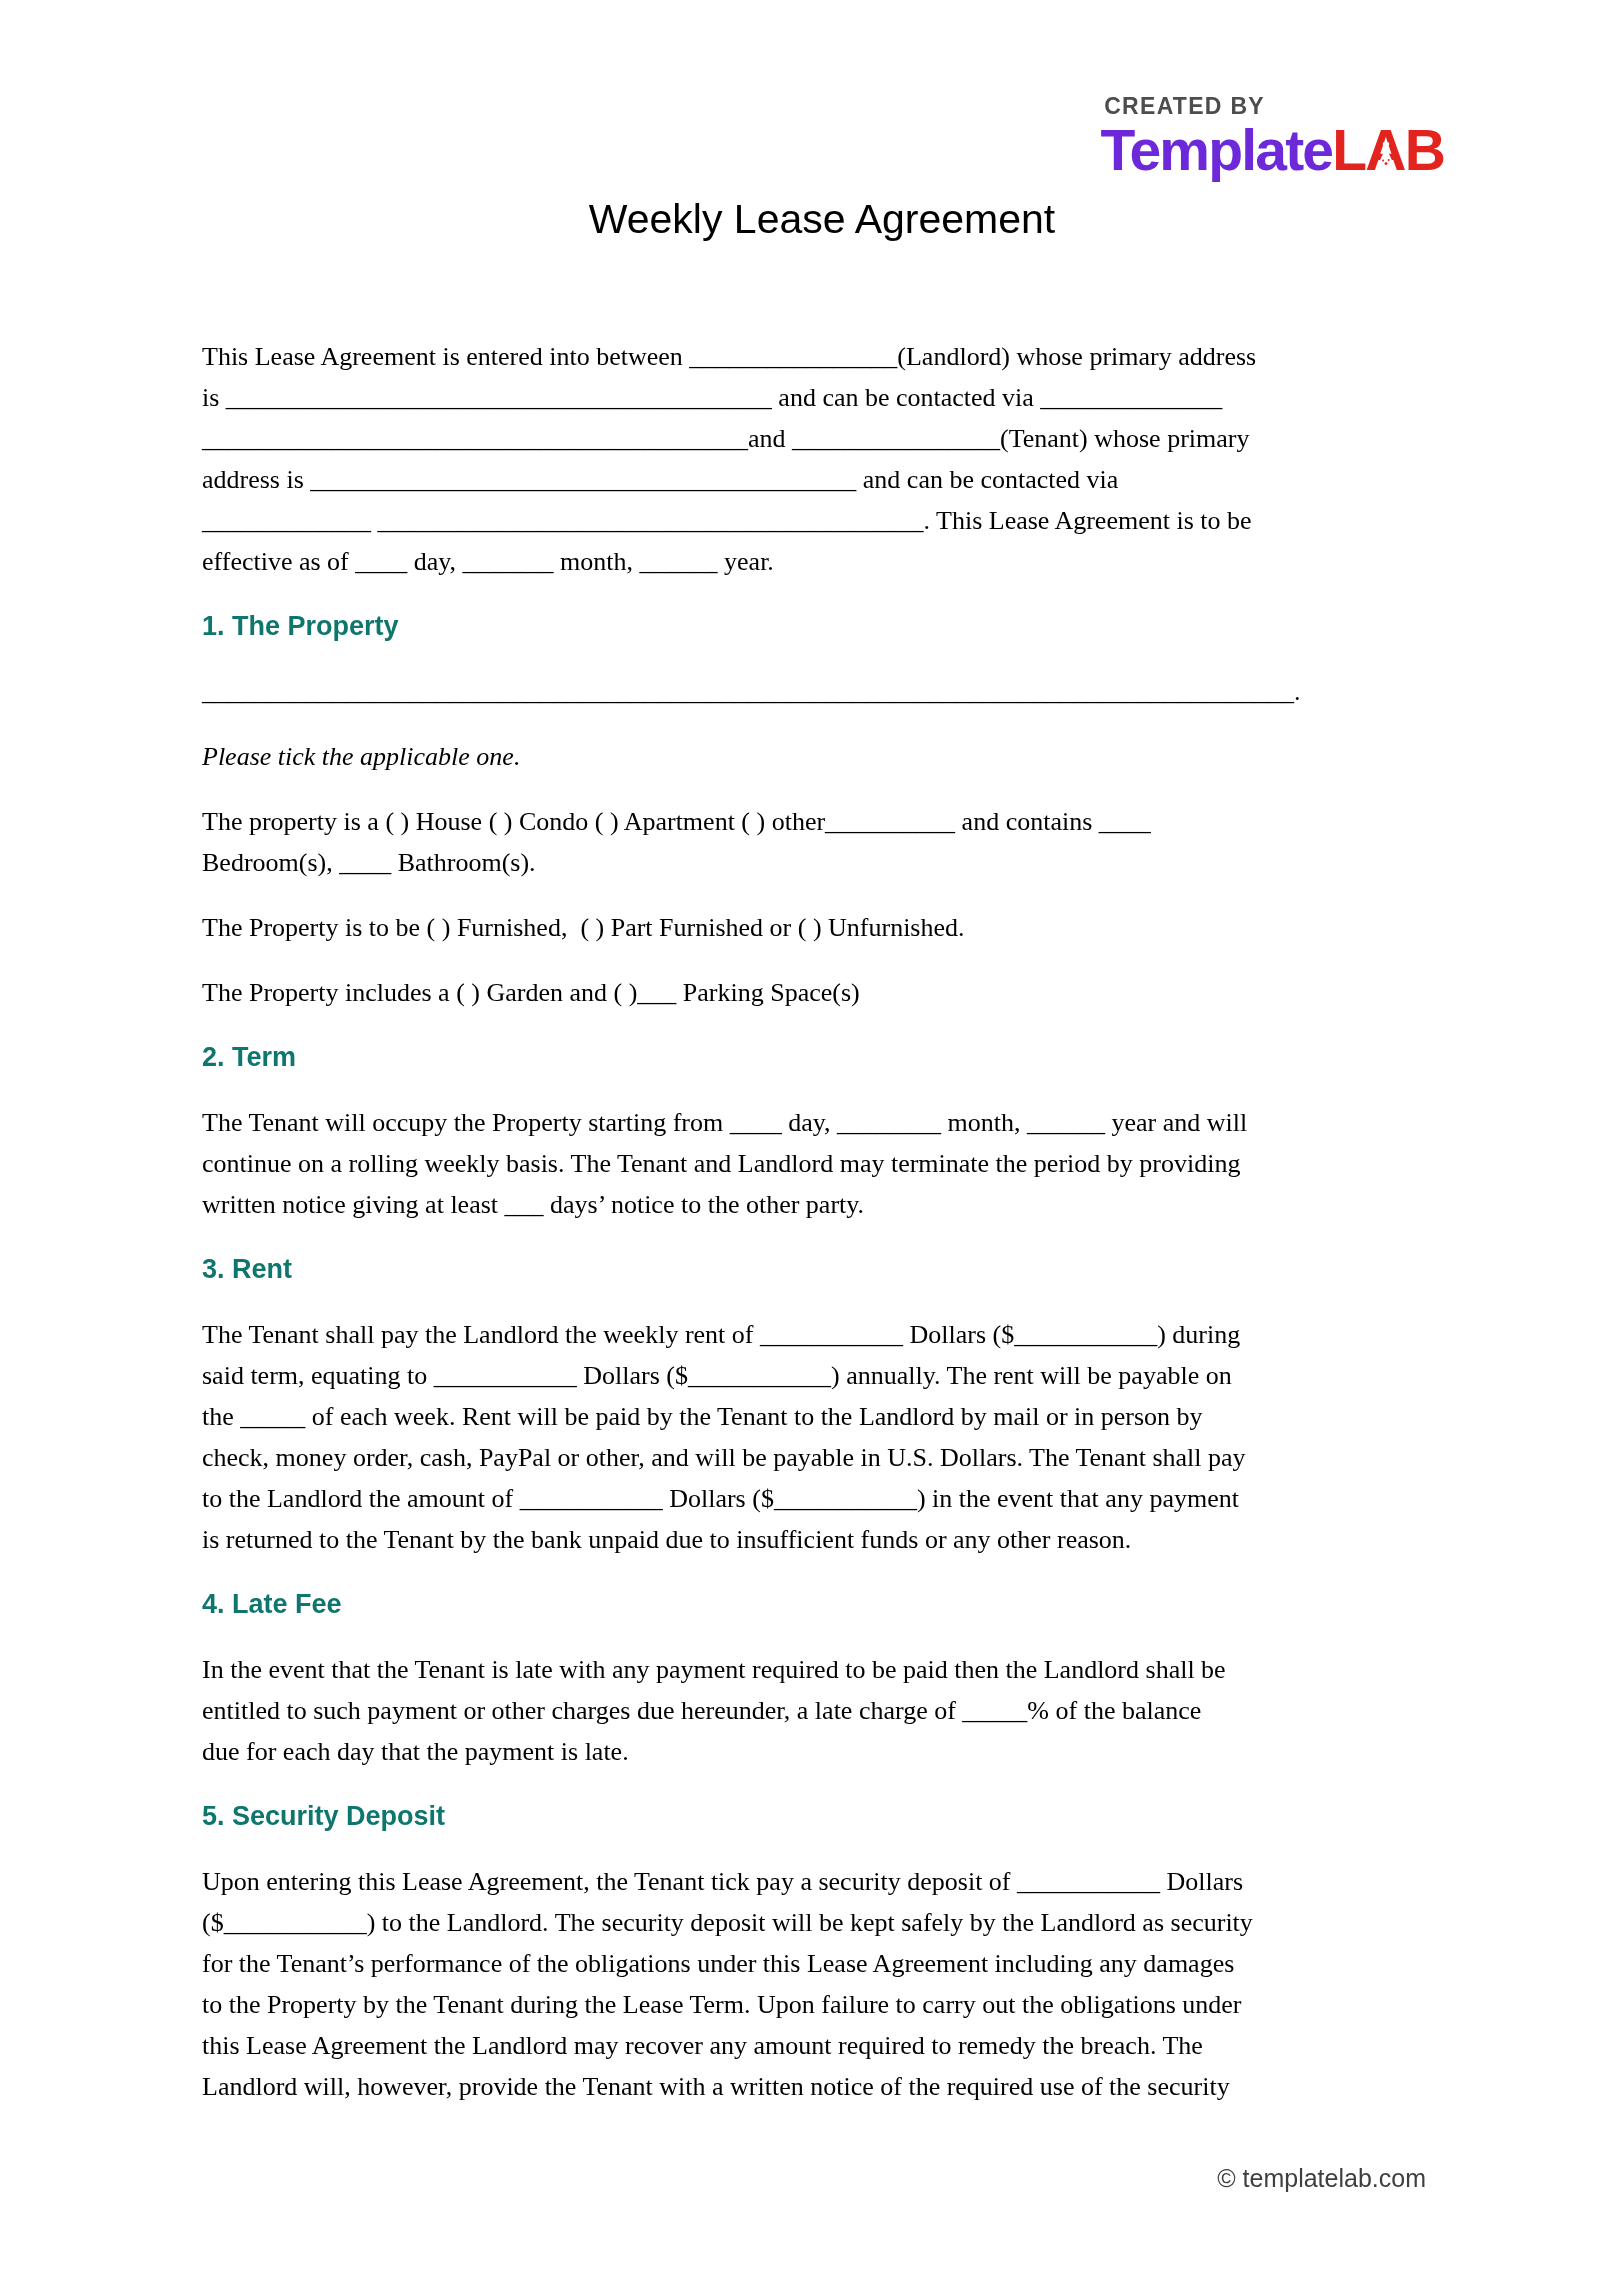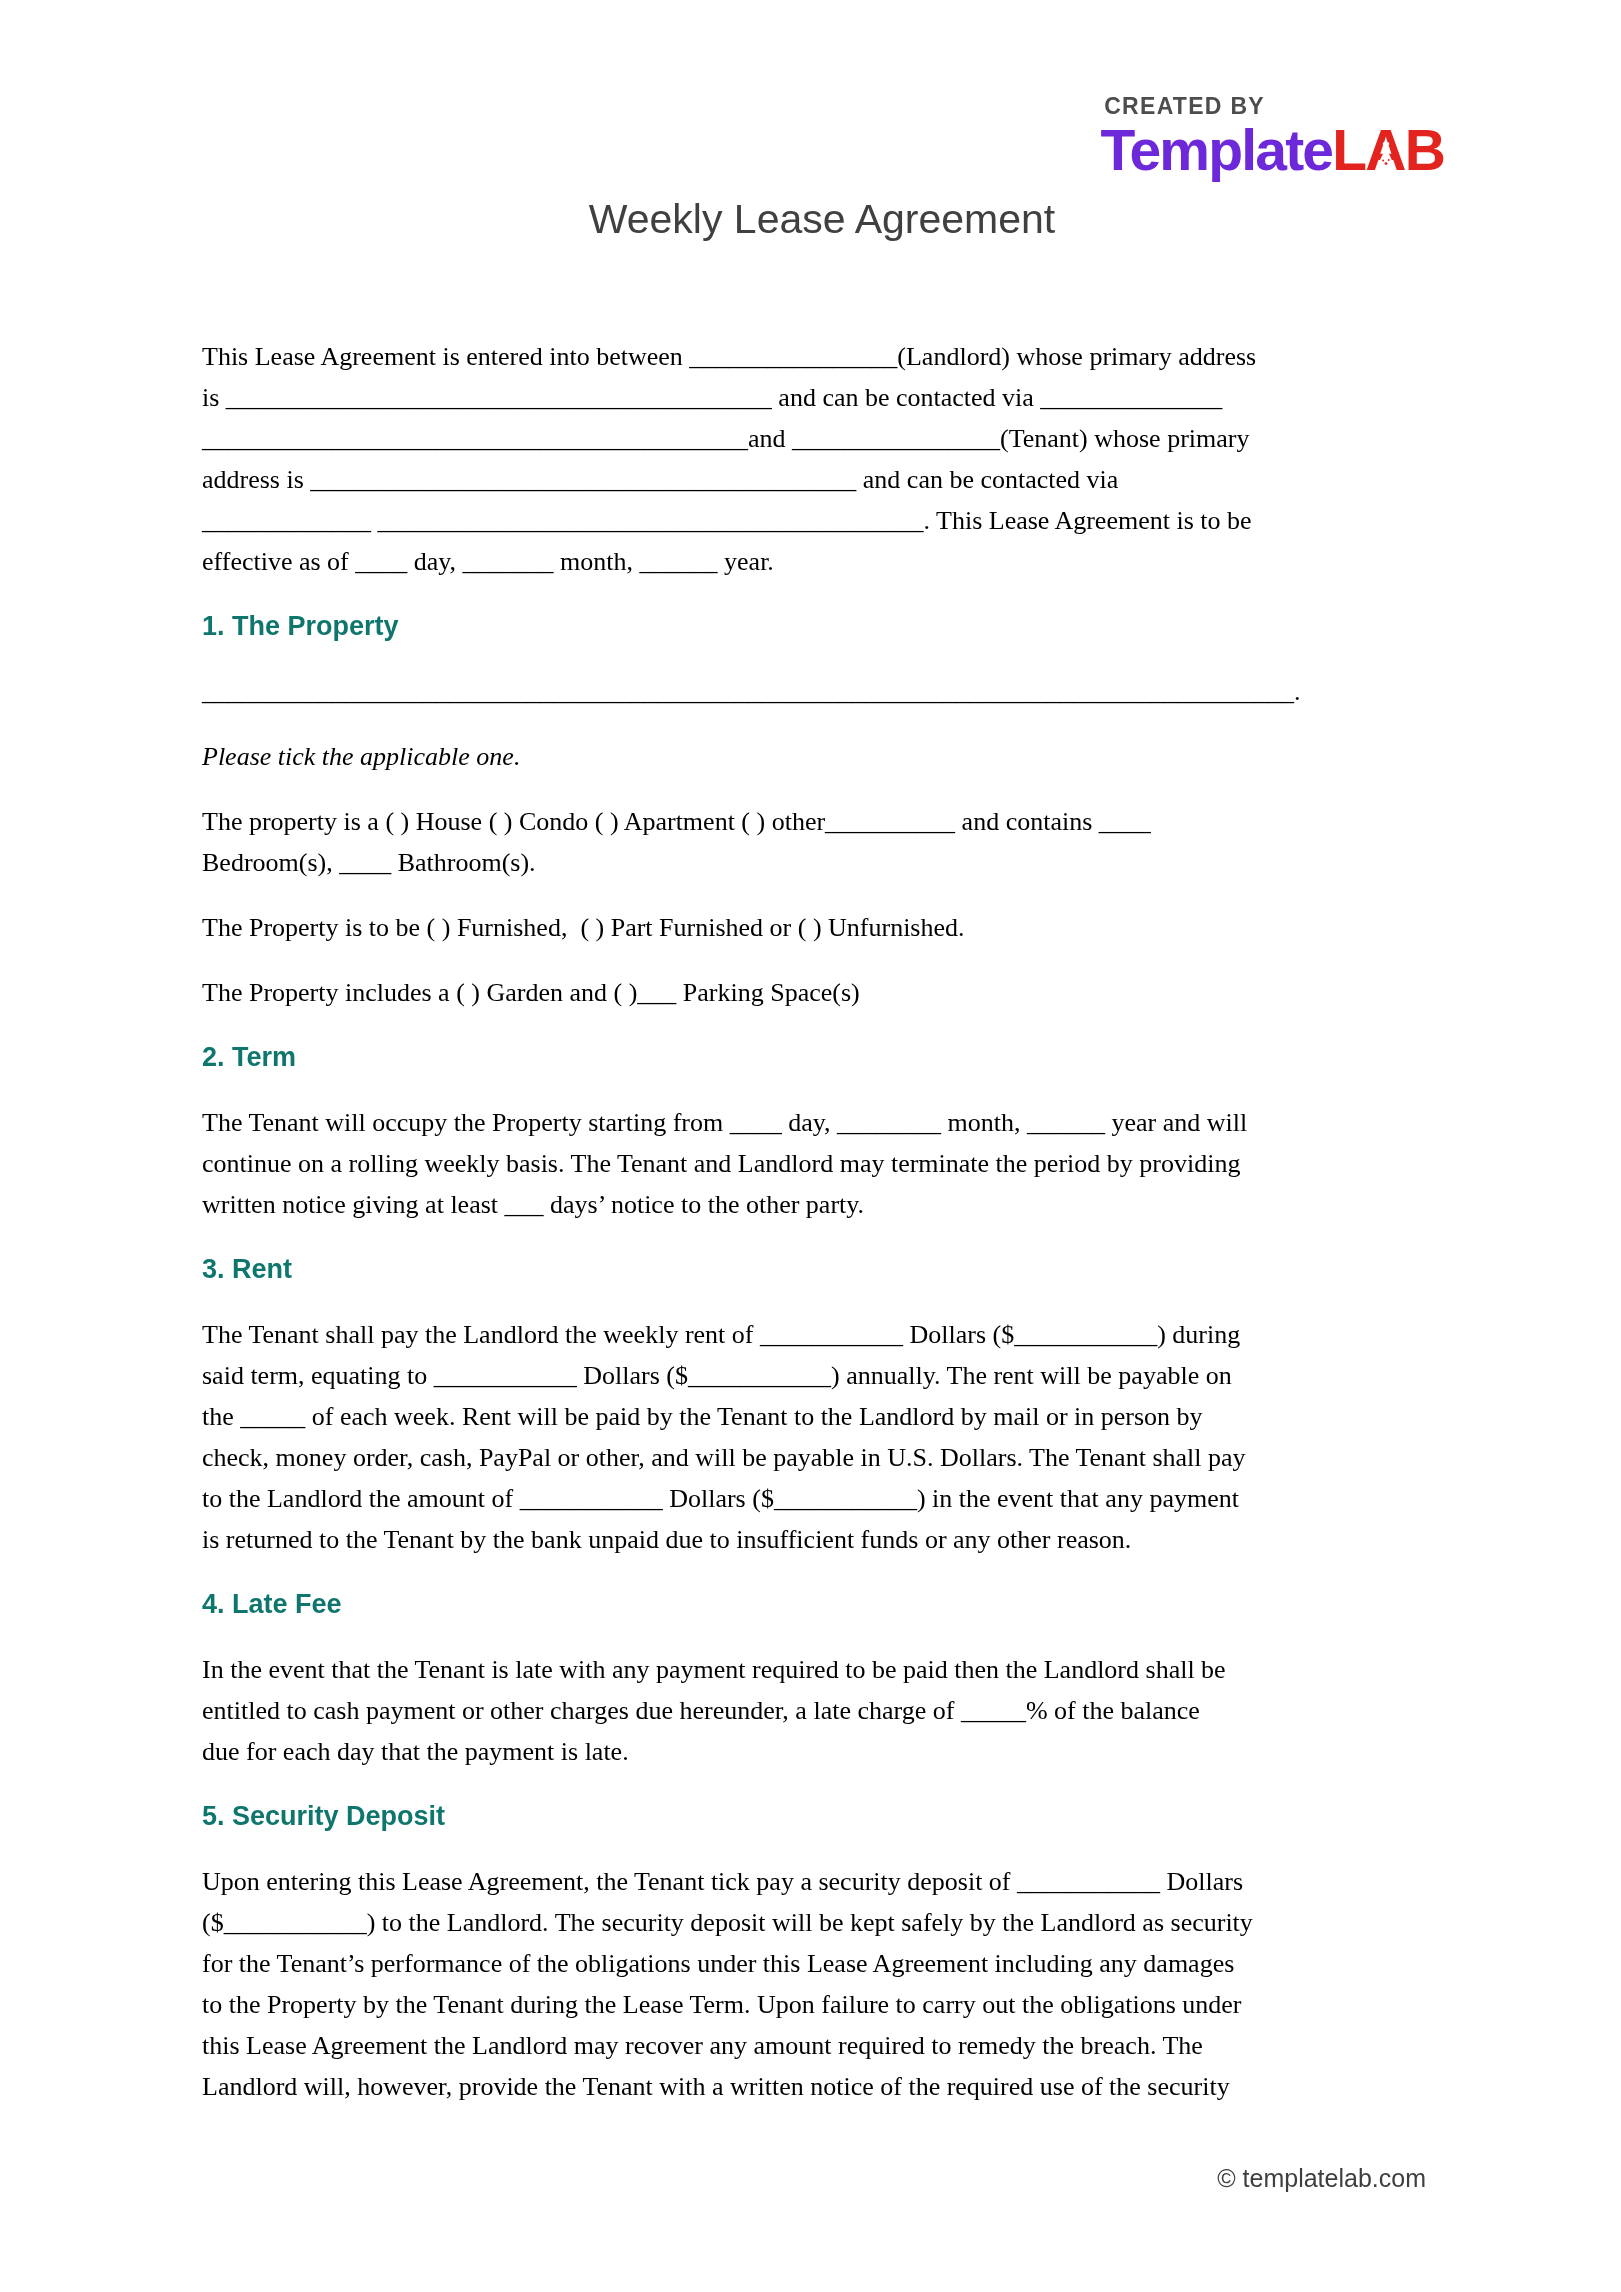--- a/index.html
+++ b/index.html
@@ -27,21 +27,21 @@
   .flask-svg {
     position: absolute; left: 52%; top: 58%;
     transform: translate(-50%, -50%);
     width: 21.5px; height: 30px; pointer-events: none;
   }
 
   
   h1.title {
     margin: 0; padding-top: 195px;
     font-size: 41px; line-height: 48px; font-weight: 400;
-    text-align: center; color: #404040;
+    text-align: center; color: #000000;
   }
 
   
   .body-text { margin-top: 93px; font-size: 26px; line-height: 41px; }
   .para { margin: 0 0 24px 0; font-family: Liberation Serif, serif; }
   .para.italic { font-style: italic; }
   h2.sec {
     font-size: 27px; line-height: 41px; font-weight: 700;
     margin: 0 0 24px 0; color: #0f766e;
   }
@@ -125,21 +125,21 @@
             <div class="t-line">check, money order, cash, PayPal or other, and will be payable in U.S. Dollars. The Tenant shall pay</div>
             <div class="t-line">to the Landlord the amount of ___________ Dollars ($___________) in the event that any payment</div>
             <div class="t-line">is returned to the Tenant by the bank unpaid due to insufficient funds or any other reason.</div>
           </div>
       </section>
 
       <section>
         <h2 class="sec">4. Late Fee</h2>
         <div class="para">
             <div class="t-line">In the event that the Tenant is late with any payment required to be paid then the Landlord shall be</div>
-            <div class="t-line">entitled to cash payment or other charges due hereunder, a late charge of _____% of the balance</div>
+            <div class="t-line">entitled to such payment or other charges due hereunder, a late charge of _____% of the balance</div>
             <div class="t-line">due for each day that the payment is late.</div>
           </div>
       </section>
 
       <section>
         <h2 class="sec">5. Security Deposit</h2>
         <div class="para">
             <div class="t-line">Upon entering this Lease Agreement, the Tenant tick pay a security deposit of ___________ Dollars</div>
             <div class="t-line">($___________) to the Landlord. The security deposit will be kept safely by the Landlord as security</div>
             <div class="t-line">for the Tenant’s performance of the obligations under this Lease Agreement including any damages</div>

